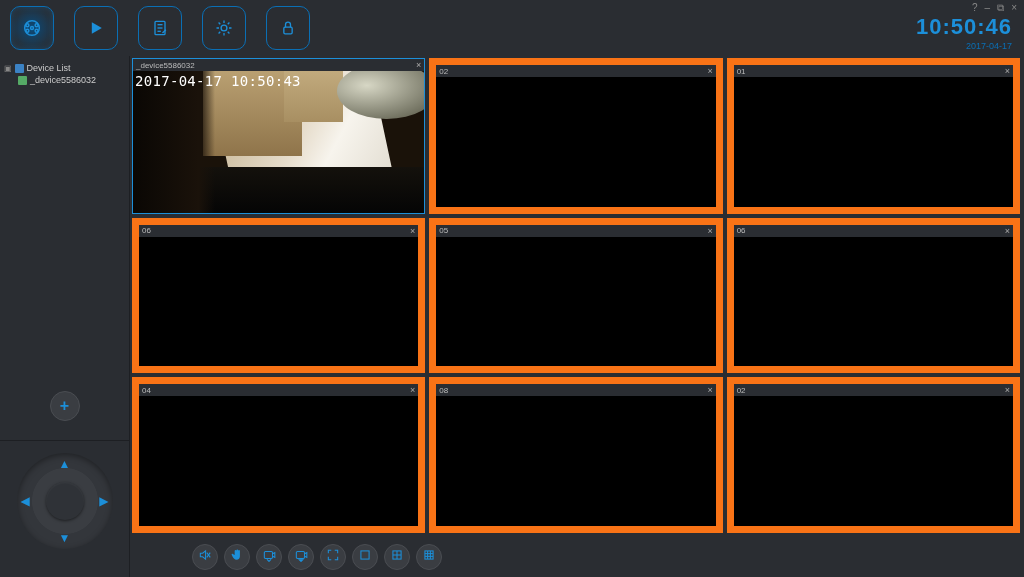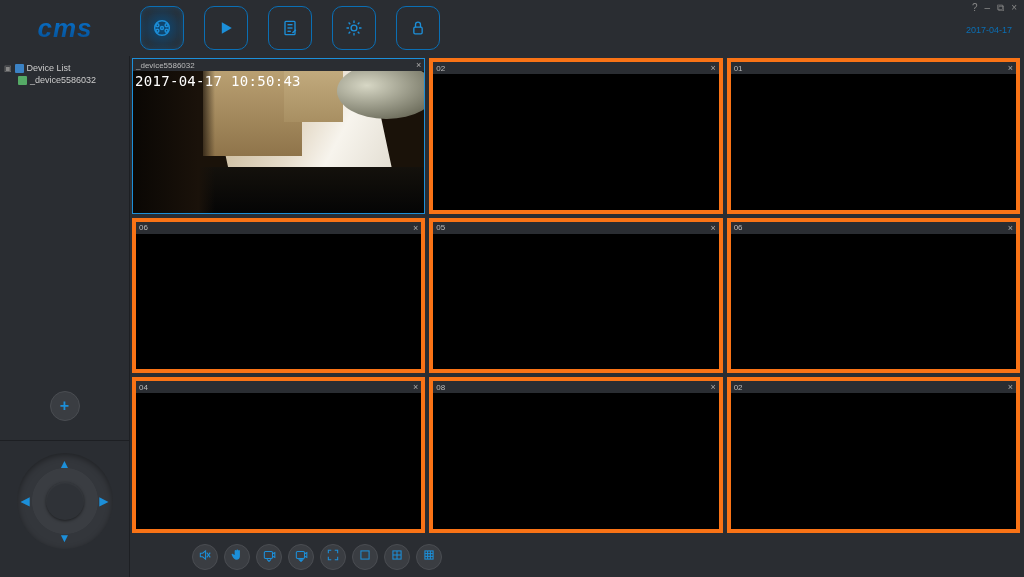--- a/index.html
+++ b/index.html
@@ -37,21 +37,21 @@
   background: radial-gradient(circle, #0a4a7a 0%, transparent 80%);
   box-shadow: 0 0 6px rgba(10,111,181,0.4) inset;
 }
 .clock {
   position: absolute; right: 12px; top: 6px; text-align: right;
 }
 .clock-time {
   font-size: 22px; color: #1c8fd9; font-weight: bold;
   letter-spacing: 1px;
 }
-.clock-date { font-size: 9px; color: #0a6fb5; margin-top: 11px; }
+.clock-date { font-size: 9px; color: #0a6fb5; margin-top: 1px; }
 .win-controls {
   position: absolute; top: 2px; right: 4px;
   font-size: 10px; color: #888; letter-spacing: 1px;
   display: flex; gap: 2px;
 }
 .win-controls span { cursor: pointer; padding: 0 2px; }
 
 .sidebar {
   position: absolute; left: 0; top: 56px; bottom: 0; width: 130px;
   border-right: 1px solid #1d1f23;
@@ -103,21 +103,21 @@
 .grid {
   position: absolute; left: 132px; top: 58px; right: 4px; bottom: 44px;
   display: grid;
   grid-template-columns: repeat(3, 1fr);
   grid-template-rows: repeat(3, 1fr);
   gap: 4px;
 }
 .cell {
   position: relative;
   background: #000;
-  border: 4px solid #f97316;
+  border: 7px solid #f97316;
 }
 .cell.active { border: 1px solid #1c8fd9; }
 .cell-header {
   position: absolute; top: 0; left: 0; right: 0; height: 12px;
   background: #2a2d32;
   display: flex; align-items: center; justify-content: space-between;
   padding: 0 3px;
   font-size: 8px; color: #bbb;
 }
 .cell-close { font-size: 9px; color: #aaa; cursor: pointer; }
@@ -158,23 +158,20 @@
   border: 1px solid #4a4d52;
   display: flex; align-items: center; justify-content: center;
   color: #1c8fd9;
 }
 .bb-btn svg { width: 14px; height: 14px; }
 </style>
 </head>
 <body>
 
 <div class="topbar">
-  <div class="logo">
-    <span class="logo-text">cms</span>
-  </div>
   <div class="nav-buttons">
     <div class="nav-btn active">
       <svg viewBox="0 0 24 24" width="22" height="22" fill="none" stroke="#1c8fd9" stroke-width="1.6">
         <circle cx="12" cy="12" r="8"></circle>
           <circle cx="7" cy="9" r="1.6"></circle>
           <circle cx="17" cy="9" r="1.6"></circle>
         <circle cx="7" cy="15" r="1.6"></circle>
           <circle cx="17" cy="15" r="1.6"></circle>
           <circle cx="12" cy="12" r="1.6"></circle>
       </svg>
@@ -207,20 +204,21 @@
     </div>
   </div>
 
   <div class="win-controls">
     <span>?</span>
     <span>–</span>
     <span>⧉</span>
     <span>×</span>
   </div>
   <div class="clock" style="top:14px;">
+    <div class="clock-time">10:50:46</div>
     <div class="clock-date">2017-04-17</div>
   </div>
 </div>
 
 <div class="sidebar">
   <div class="tree">
     <div class="tree-row">
       <span class="tree-toggle">▣</span>
       <span class="tree-icon"></span>
       <span>Device List</span>

